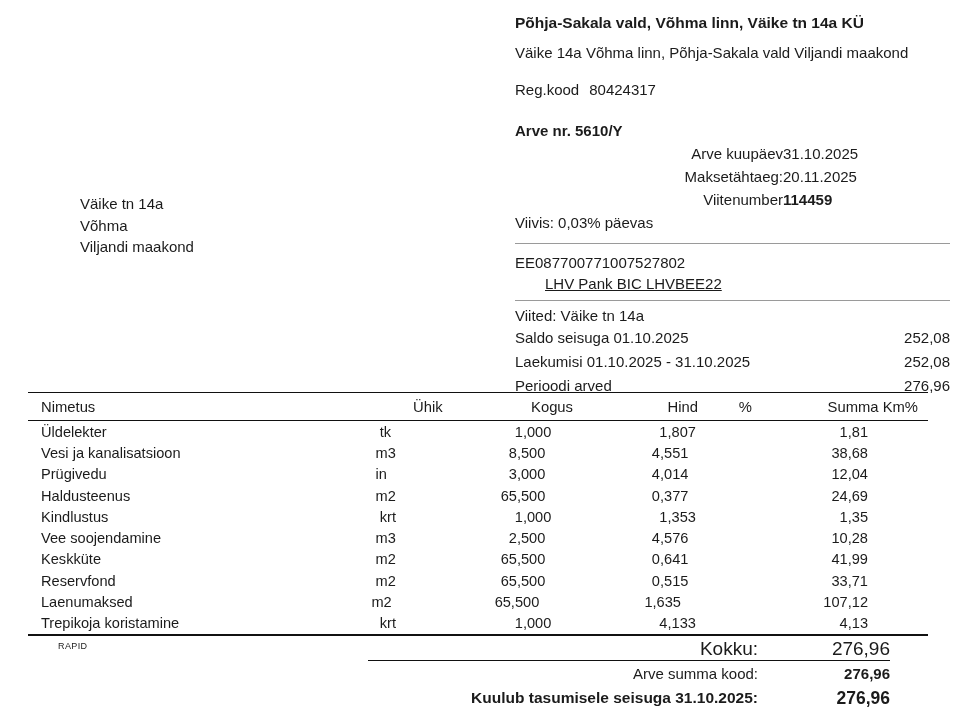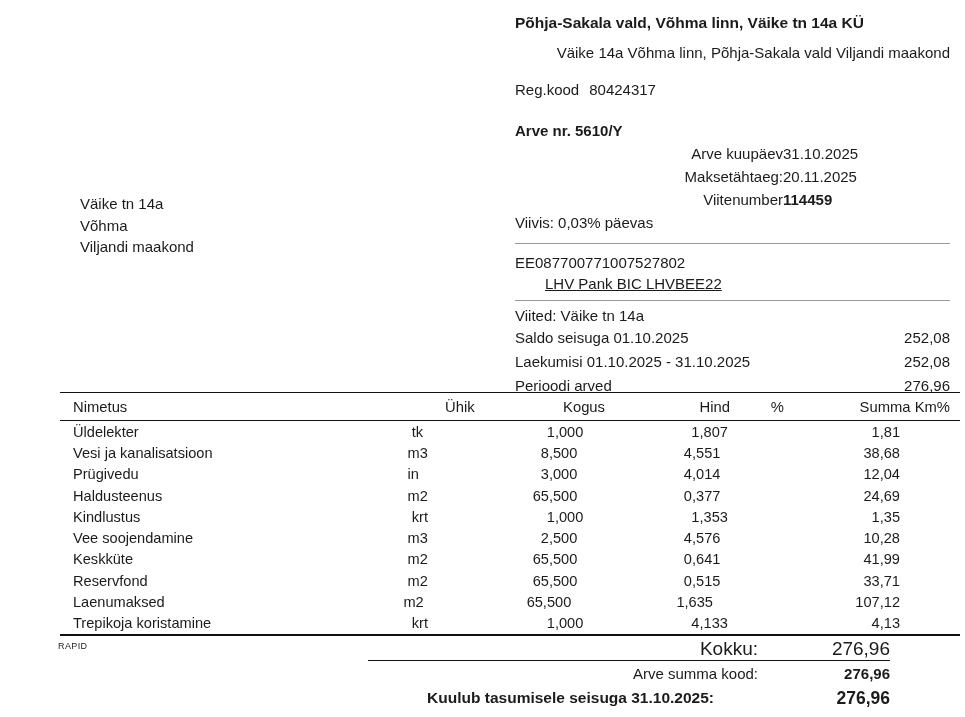--- a/index.html
+++ b/index.html
@@ -10,57 +10,57 @@
     overflow:hidden; font-size:15px;
   }
   .bold { font-weight:bold; }
 
   
   .recipient { position:absolute; left:80px; top:193px; line-height:21.5px; font-size:15px; }
 
   
   .right-col { position:absolute; left:515px; top:12px; width:435px; }
   .issuer-title { font-size:15.5px; font-weight:bold; line-height:22px; margin-bottom:8px; }
-  .issuer-address { line-height:22px; margin-bottom:15px;text-align:right; }
+  .issuer-address { line-height:22px; margin-bottom:15px; }
   .reg-line { line-height:22px; margin-bottom:14px; }
   .reg-line .gap { display:inline-block; width:10px; }
   .invoice-no { font-weight:bold; line-height:23px; margin-top:18px; }
   .field-row { display:flex; line-height:23px; }
   .field-row .flabel { width:268px;text-align:right; }
   .viivis { line-height:23px; }
   .divider { border:none; border-top:1px solid #9a9a9a; margin:9px 0 0 0; }
   .iban { line-height:21px; margin-top:8px; }
   .bank-name { line-height:21px; padding-left:30px;text-decoration:underline; }
   .divider2 { border:none; border-top:1px solid #9a9a9a; margin:6px 0 0 0; }
   .viited { line-height:21px; margin-top:4px; }
   .balance-row { display:flex; justify-content:space-between; line-height:24px; }
   .balance-row .bvalue { padding-right:0px; }
 
   
-  .items { position:absolute; left:60px; top:392px; width:900px; border-top:1.6px solid #111; }
+  .items { position:absolute; left:28px; top:392px; width:900px; border-top:1.6px solid #111; }
   .thead { display:flex; height:28px; align-items:center; border-bottom:1.6px solid #111; font-size:14.8px; }
   .trow  { display:flex; height:21.3px; align-items:center; font-size:14.6px;gap:48px; }
   .tbody { border-bottom:2px solid #111; }
   .c-name  { width:370px; padding-left:13px; }
   .c-unit  { width:60px;  padding-left:15px; }
   .c-qty   { width:115px; text-align:right; }
   .c-price { width:125px; text-align:right; }
   .c-pct   { width:60px;  text-align:right; padding-right:6px; }
   .c-sum   { flex:1; text-align:right; padding-right:60px; }
   .thead .c-sum { padding-right:10px; }
 
   
   .software-tag { position:absolute; left:58px; top:641px; font-size:9px; letter-spacing:0.4px; color:#222; }
   .total-row { position:absolute; right:75px; display:flex; align-items:center; }
   .total-row .tvalue { width:132px; text-align:right; }
   .row-kokku { top:638px; height:21px; font-size:19px; }
   .kokku-line { position:absolute; left:368px; top:660px; width:522px; border-top:1.6px solid #111; }
   .row-arvesumma { top:663px; height:21px; font-size:15px; }
   .row-arvesumma .tvalue { font-weight:bold; }
-  .row-due { top:686px; height:24px; font-size:15.5px; font-weight:bold;gap:44px; }
+  .row-due { top:686px; height:24px; font-size:15.5px; font-weight:bold; }
   .row-due .tvalue { font-size:17.5px; }
 </style>
 </head>
 <body>
 
 <div class="page">
 
   <div class="recipient">
     <div>Väike tn 14a</div>
     <div>Võhma</div>

